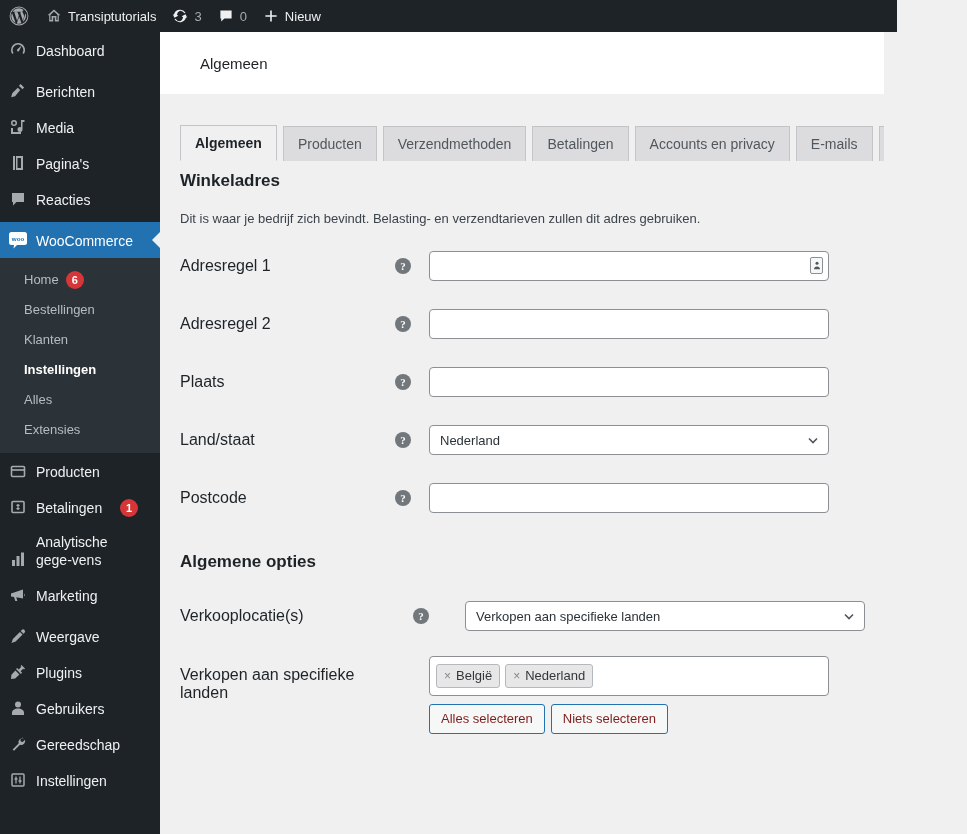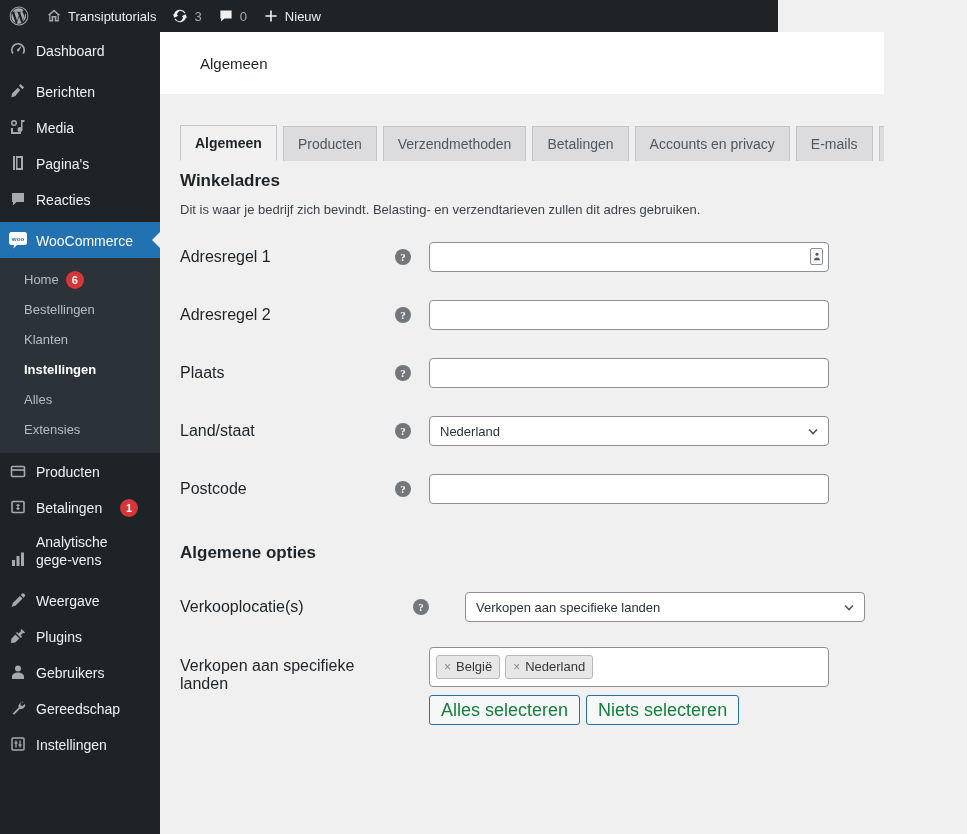--- a/index.html
+++ b/index.html
@@ -8,21 +8,21 @@
     font-family: "Liberation Sans", sans-serif;
     font-size: 13px;
     background: #f0f0f1;
     overflow: hidden;
   }
   body { position: relative; }
 
   
   #adminbar {
     position: absolute; top: 0; left: 0;
-    width: 778px; height: 32px;
+    width: 897px; height: 32px;
     background: #1d2327;
     display: flex; align-items: flex-start;
     color: #f0f0f1;
     font-size: 13px;
     z-index: 30;
   }
   .ab-item {
     display: flex; align-items: center; gap: 6px;
     height: 32px; padding: 0 8px;
     color: #f0f0f1; white-space: nowrap;
@@ -141,21 +141,21 @@
   
   #settings-body { padding: 18px 20px 0 20px; }
   .section-title {
     font-size: 17px; font-weight: bold;
     color: #1d2327;
     margin: 12px 0 0 0;
     line-height: 24px;
   }
   .section-desc {
     font-size: 13px; color: #3c434a;
-    margin: 8px 0 0 0;
+    margin: 17px 0 0 0;
     line-height: 18px;
   }
 
   .form-row {
     display: flex; align-items: center;
     min-height: 40px;
     margin-top: 18px;
   }
   .form-row.top { align-items: flex-start; }
   .row-label {
@@ -229,24 +229,24 @@
     padding: 3px 7px;
     font-size: 13px;
     color: #32373c;
     line-height: 16px;
   }
   .token .tok-x { color: #878787; font-size: 12px; }
   .btn-row { display: flex; gap: 6px; margin-top: 8px; }
   .btn-secondary {
     background: #f6f7f7;
     border: 1px solid #2271b1;
-    color: #15803d;
+    color: #7f1d1d;
     border-radius: 3px;
     padding: 5px 11px;
-    font-size: 18px;
+    font-size: 13px;
     line-height: 18px;
     font-family: "Liberation Sans", sans-serif;
     cursor: pointer;
     white-space: nowrap;
   }
 </style>
 </head>
 <body>
 
 <div id="adminbar">
@@ -406,20 +406,28 @@
     <span class="mi-icon">
       <svg width="20" height="20" viewBox="0 0 20 20" fill="currentColor">
           <rect x="4" y="11" width="3" height="6"></rect>
           <rect x="8.5" y="7" width="3" height="10"></rect>
           <rect x="13" y="3.5" width="3" height="13.5"></rect>
         </svg>
     </span>
     <span class="mi-label" style="max-width:110px;">Analytische gege-vens</span>
   </div>
 
+  <div class="menu-item">
+    <span class="mi-icon">
+      <svg width="20" height="20" viewBox="0 0 20 20" fill="currentColor">
+          <path d="M3 8.5v3l3 .6 1.3 4h2l-1-3.8 6.7 1.3V4.4L3 8.5zm13.3 0a2 2 0 0 1 0 3V8.5z"></path>
+        </svg>
+    </span>
+    <span class="mi-label">Marketing</span>
+  </div>
 
   <div class="menu-sep"></div>
 
   <div class="menu-item">
     <span class="mi-icon">
       <svg width="20" height="20" viewBox="0 0 20 20" fill="currentColor">
           <path d="M16.5 4a2 2 0 0 0-2.8 0l-1 1 2.8 2.8 1-1a2 2 0 0 0 0-2.8zM11.9 5.9l-7 7L3.5 17l4.1-1.4 7-7-2.7-2.7z"></path>
         </svg>
     </span>
     <span class="mi-label">Weergave</span>

